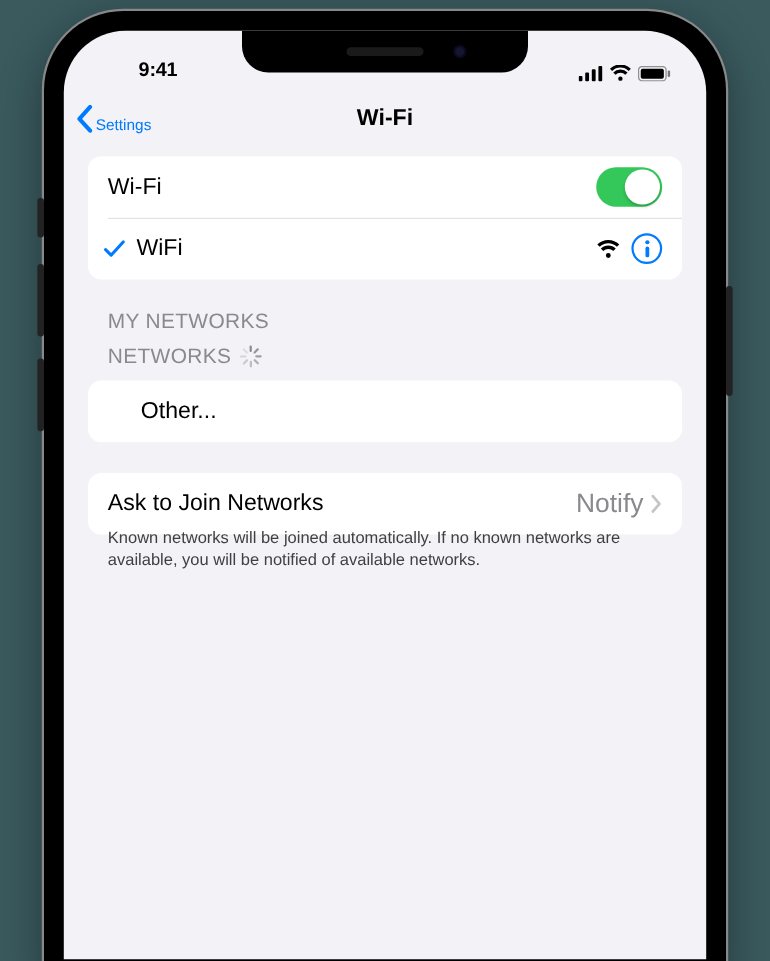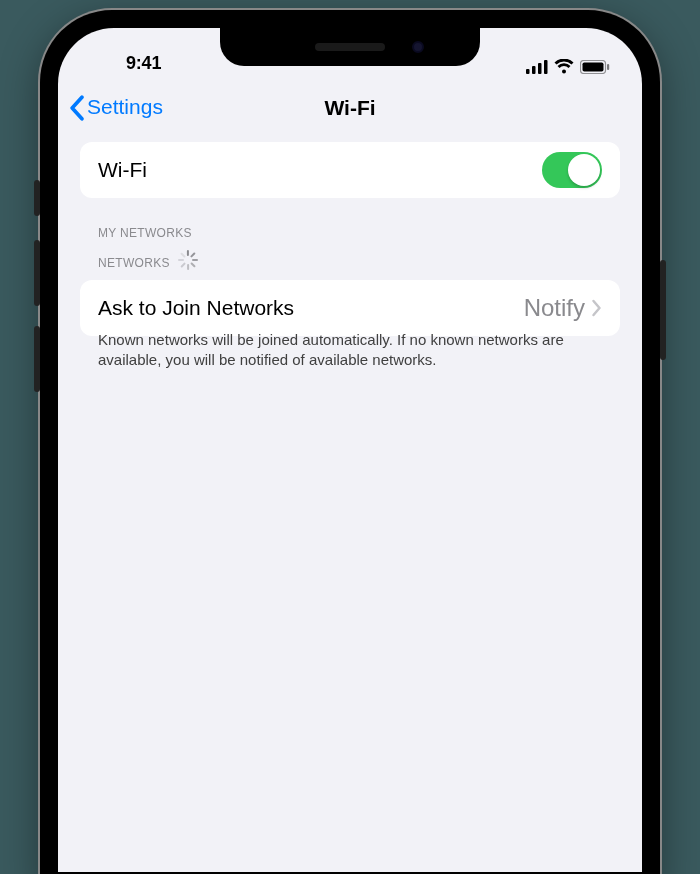--- a/index.html
+++ b/index.html
@@ -105,23 +105,23 @@
 
     .nav-bar {
       height: 56px;
       display: flex;
       align-items: center;
       padding: 0 10px;
       position: relative;
     }
     .back {
       display: flex;
-      align-items: flex-start;
+      align-items: flex-end;
       color: #007aff;
-      font-size: 21px;
+      font-size: 14px;
       gap: 2px;
     }
     .back svg { display: block; }
     .nav-title {
       position: absolute;
       left: 50%;
       transform: translateX(-50%);
       font-size: 21px;
       font-weight: 600;
     }
@@ -186,26 +186,26 @@
       height: 28px;
       border: 2.2px solid #007aff;
       border-radius: 50%;
       display: flex;
       align-items: center;
       justify-content: center;
       color: #007aff;
     }
 
     .section-header {
-      font-size: 12px;
+      font-size: 19px;
       color: #8a8a8e;
       padding: 0 18px 10px;
       letter-spacing: 0.3px;
       display: flex;
-      align-items: flex-end;
+      align-items: flex-start;
       gap: 8px;
     }
 
     .value-label {
       font-size: 24px;
       color: #8a8a8e;
     }
     .chevron {
       color: #c5c5c9;
       margin-left: 6px;
@@ -293,37 +293,62 @@
 
     <div class="content">
 
       <div class="group">
         <div class="row">
           <span class="label">Wi-Fi</span>
           <div class="switch">
             <div class="knob"></div>
           </div>
         </div>
+        <div class="row" style="padding-left:14px;">
+          <div class="indent">
+            <svg class="check" width="20" height="18" viewBox="0 0 20 18">
+              <path d="M2 10 L7 15 L18 3" stroke="#007aff" stroke-width="2.8" fill="none" stroke-linecap="round" stroke-linejoin="round"></path>
+            </svg>
+          </div>
+          <span class="label">WiFi</span>
+          <div class="accessory">
+            <svg width="22" height="17" viewBox="0 0 22 17">
+              <path d="M11 16.5 a2.2 2.2 0 1 0 0-4.4 a2.2 2.2 0 0 0 0 4.4 Z M4.2 8 a9.6 9.6 0 0 1 13.6 0 l-2.2 2.2 a6.5 6.5 0 0 0 -9.2 0 Z M1 4.2 a14.2 14.2 0 0 1 20 0 l-2.2 2.2 a11.1 11.1 0 0 0 -15.6 0 Z" fill="#000"></path>
+            </svg>
+            <div class="info-icon">
+              <svg width="9" height="16" viewBox="0 0 8 16">
+                <circle cx="4" cy="2.2" r="1.9" fill="#007aff"></circle>
+                <rect x="2.3" y="6" width="3.4" height="10" rx="1.6" fill="#007aff"></rect>
+              </svg>
+            </div>
+          </div>
+        </div>
       </div>
 
       <div class="section-header">
         <span>MY NETWORKS</span>
       </div>
 
       <div class="section-header">
         <span>NETWORKS</span>
         <div class="spinner">
           <span></span>
             <span></span>
             <span></span>
             <span></span>
             <span></span>
             <span></span>
             <span></span>
             <span></span>
+        </div>
+      </div>
+      <div class="group">
+        <div class="row">
+          <div class="indent"></div>
+          <span class="label">Other...</span>
         </div>
       </div>
 
       <div class="group mb-tight">
         <div class="row">
           <span class="label">Ask to Join Networks</span>
           <span class="value-label">Notify</span>
           <svg class="chevron" width="11" height="18" viewBox="0 0 10 18">
             <path d="M2 2 L8 9 L2 16" stroke="#c5c5c9" stroke-width="2.5" fill="none" stroke-linecap="round" stroke-linejoin="round"></path>
           </svg>

